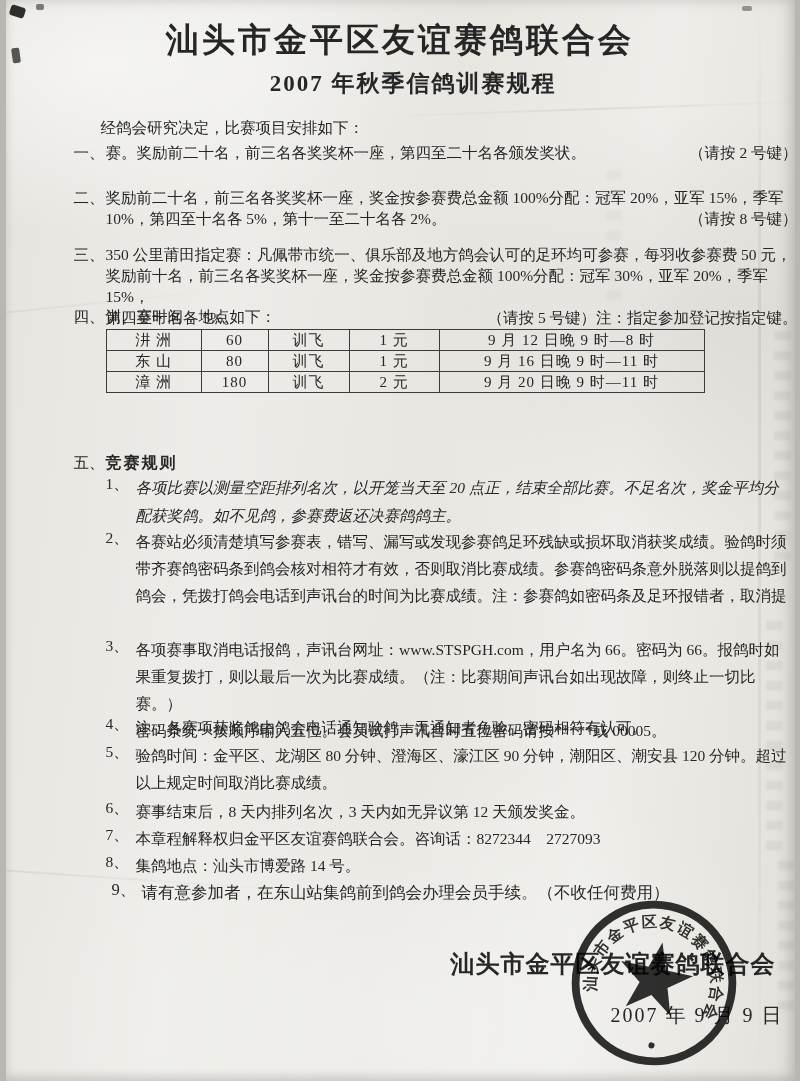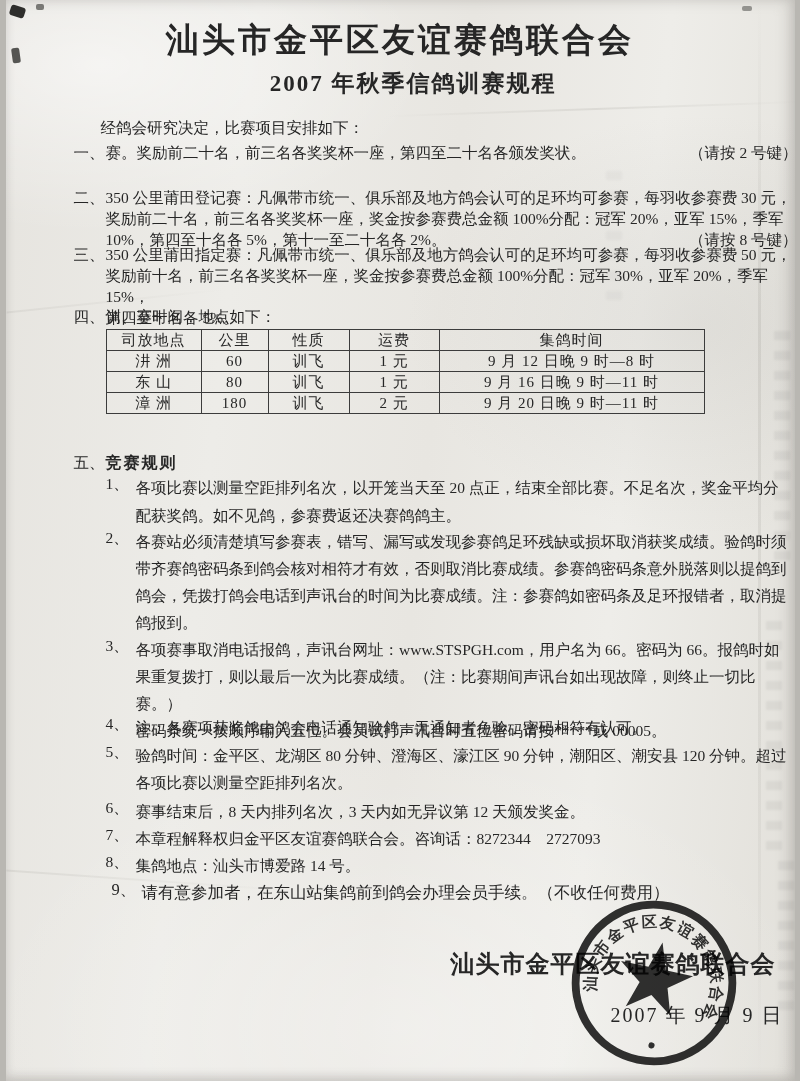--- a/index.html
+++ b/index.html
@@ -24,21 +24,21 @@
   .line{display:flex;justify-content:space-between;line-height:21px;font-size:15.5px;}
   .line .hint{margin-left:auto;white-space:nowrap;}
   .sec-label{font-size:15.5px;}
   .bold{font-weight:bold;font-size:16px;letter-spacing:2px;}
   table.sched{border-collapse:collapse;table-layout:fixed;}
   .sched th,.sched td{border:1px solid #3c3c3c;text-align:center;font-size:15px;height:20px;padding:0 4px;font-weight:normal;letter-spacing:1px;white-space:nowrap;}
   .rule{display:flex;left:100px;width:692px;}
   .rule .num{flex:none;width:30px;font-size:15.5px;}
   .rule .body{flex:1;}
   .rule .line{line-height:27px;font-size:15.5px;}
-  .r1 .line{line-height:28px;}
+  .r1 .line{line-height:28px;font-style:italic;}
   .r9 .line,.r9 .num{font-size:16.5px;}
   .sig-org{top:948px;left:445px;font-size:24px;font-weight:bold;letter-spacing:1px;}
   .sig-date{top:1002px;left:605px;font-size:20px;letter-spacing:2px;}
   .stamp{top:895px;left:560px;width:176px;height:176px;transform:rotate(12deg);opacity:.9;mix-blend-mode:multiply;}
   
   .mark{position:absolute;background:#2e2e2c;}
   .m1{top:6px;left:4px;width:15px;height:11px;border-radius:3px;transform:rotate(18deg);}
   .m2{top:48px;left:6px;width:8px;height:15px;border-radius:2px;opacity:.8;transform:rotate(-8deg);}
   .m3{top:4px;left:30px;width:8px;height:6px;opacity:.6;border-radius:2px;}
   .m4{top:6px;left:736px;width:10px;height:5px;opacity:.45;border-radius:2px;}
@@ -83,43 +83,41 @@
           <span>赛。奖励前二十名，前三名各奖奖杯一座，第四至二十名各颁发奖状。</span>
           <span class="hint">（请按 2 号键）</span>
         </div>
     </div>
   </div>
 
   <div class="abs item" style="top:187px;">
     <div class="num">二、</div>
     <div class="body">
       <div class="line">
-          <span>350 公里莆田登记赛：凡佩带市统一、俱乐部及地方鸽会认可的足环均可参赛，每羽收参赛费 30 元，</span>
-        </div>
-      <div class="line">
           <span>奖励前二十名，前三名各奖奖杯一座，奖金按参赛费总金额 100%分配：冠军 20%，亚军 15%，季军</span>
         </div>
       <div class="line">
           <span>10%，第四至十名各 5%，第十一至二十名各 2%。</span>
           <span class="hint">（请按 8 号键）</span>
         </div>
     </div>
   </div>
 
   <div class="abs item" style="top:244px;">
     <div class="num">三、</div>
     <div class="body">
       <div class="line">
           <span>350 公里莆田指定赛：凡佩带市统一、俱乐部及地方鸽会认可的足环均可参赛，每羽收参赛费 50 元，</span>
         </div>
       <div class="line">
           <span>奖励前十名，前三名各奖奖杯一座，奖金按参赛费总金额 100%分配：冠军 30%，亚军 20%，季军 15%，</span>
         </div>
       <div class="line">
           <span>第四至十名各 5%。</span>
+          <span class="hint">（请按 5 号键）注：指定参加登记按指定键。</span>
         </div>
     </div>
   </div>
 
   <div class="abs item" style="top:306px;">
     <div class="num">四、</div>
     <div class="body">
         <div class="line">
           <span class="sec-label">训、赛时间，地点如下：</span>
         </div>
@@ -128,27 +126,20 @@
 
   <table class="sched abs" style="top:329px;left:100px;">
     <colgroup>
         <col style="width:95px">
         <col style="width:67px">
         <col style="width:81px">
         <col style="width:90px">
         <col style="width:265px">
       </colgroup>
     <tbody>
-        <tr>
-      <th>司放地点</th>
-      <th>公里</th>
-      <th>性质</th>
-      <th>运费</th>
-      <th>集鸽时间</th>
-    </tr>
     <tr>
       <td>汫 洲</td>
       <td>60</td>
       <td>训飞</td>
       <td>1 元</td>
       <td>9 月 12 日晚 9 时—8 时</td>
     </tr>
     <tr>
       <td>东 山</td>
       <td>80</td>
@@ -192,23 +183,20 @@
     <div class="body">
       <div class="line">
           <span>各赛站必须清楚填写参赛表，错写、漏写或发现参赛鸽足环残缺或损坏取消获奖成绩。验鸽时须</span>
         </div>
       <div class="line">
           <span>带齐赛鸽密码条到鸽会核对相符才有效，否则取消比赛成绩。参赛鸽密码条意外脱落则以提鸽到</span>
         </div>
       <div class="line">
           <span>鸽会，凭拨打鸽会电话到声讯台的时间为比赛成绩。注：参赛鸽如密码条及足环报错者，取消提</span>
         </div>
-      <div class="line">
-          <span>鸽报到。</span>
-        </div>
     </div>
   </div>
 
   <div class="abs rule" style="top:636px;">
     <div class="num">3、</div>
     <div class="body">
       <div class="line">
           <span>各项赛事取消电话报鸽，声讯台网址：www.STSPGH.com，用户名为 66。密码为 66。报鸽时如</span>
         </div>
       <div class="line">
@@ -229,21 +217,21 @@
       </div>
   </div>
 
   <div class="abs rule" style="top:742px;">
     <div class="num">5、</div>
     <div class="body">
       <div class="line">
           <span>验鸽时间：金平区、龙湖区 80 分钟、澄海区、濠江区 90 分钟，潮阳区、潮安县 120 分钟。超过</span>
         </div>
       <div class="line">
-          <span>各项比赛以测量空距排列名次。</span>
+          <span>以上规定时间取消比赛成绩。</span>
         </div>
     </div>
   </div>
 
   <div class="abs rule" style="top:798px;">
     <div class="num">6、</div>
     <div class="body">
         <div class="line">
           <span>赛事结束后，8 天内排列名次，3 天内如无异议第 12 天颁发奖金。</span>
         </div>

